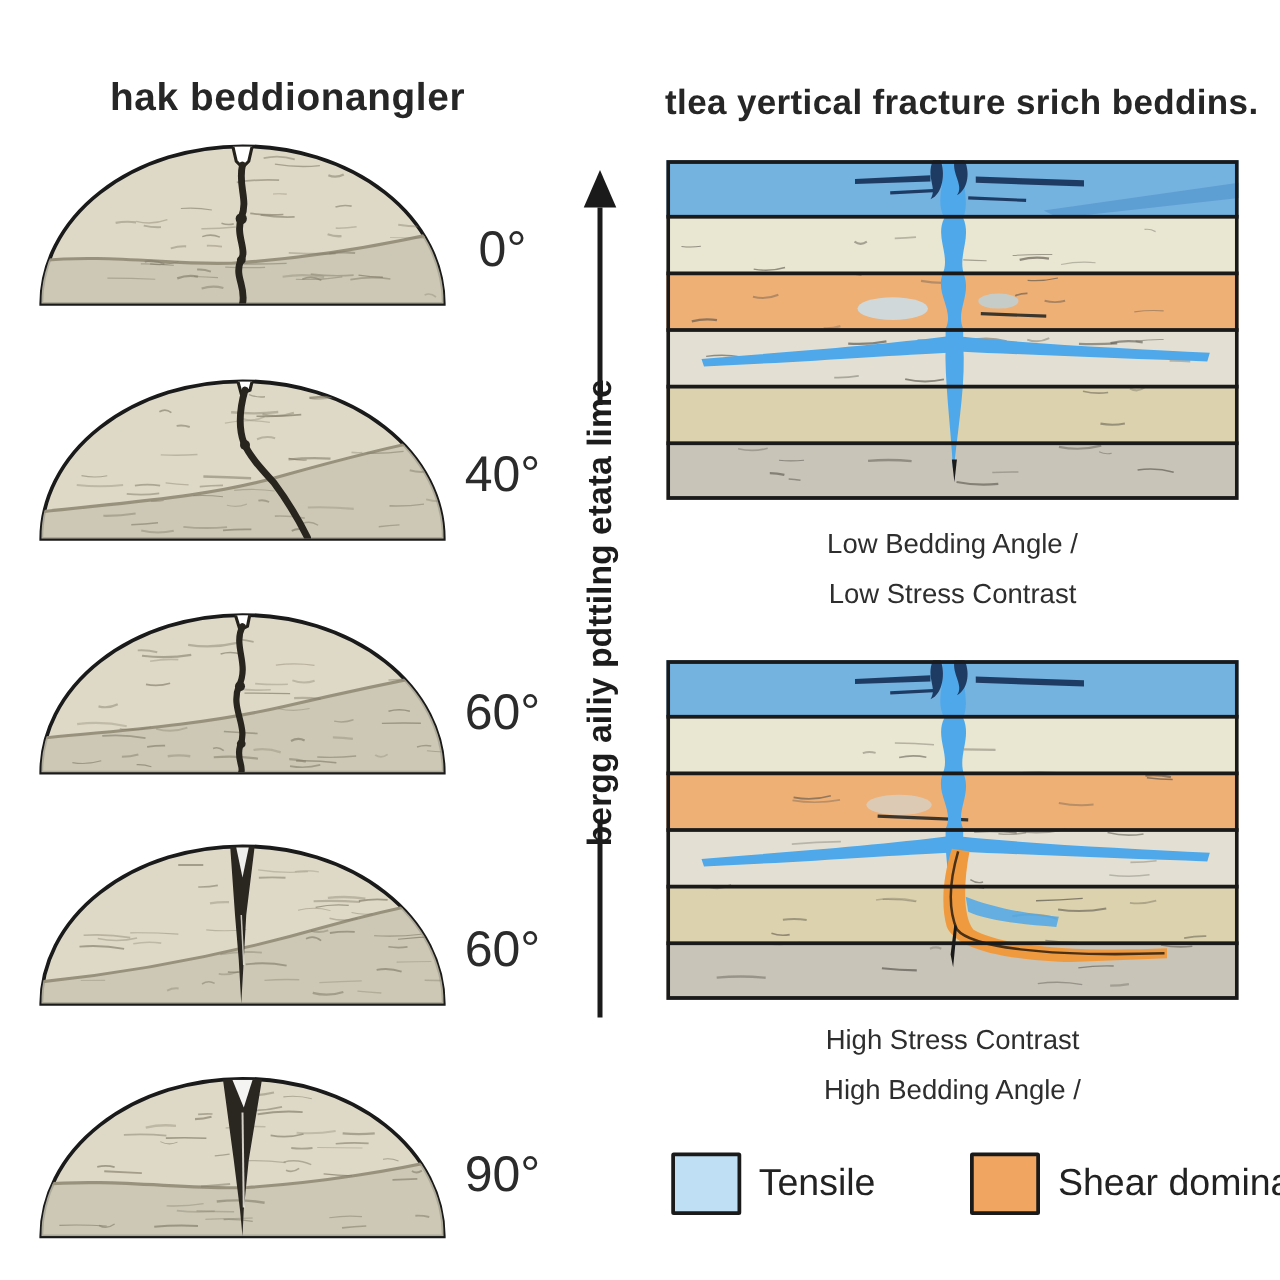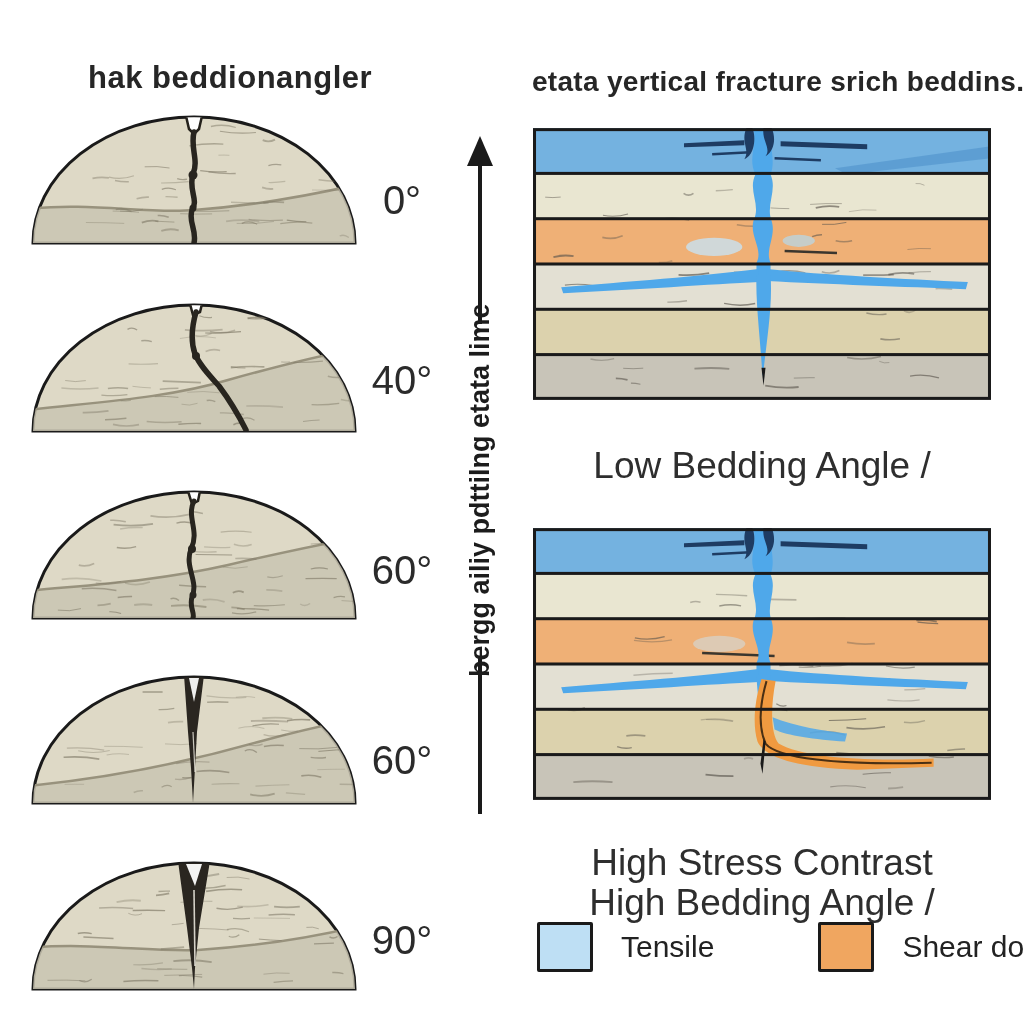--- a/index.html
+++ b/index.html
@@ -16,34 +16,34 @@
   .axis .head{width:0;height:0;border-left:13px solid transparent;
               border-right:13px solid transparent;border-bottom:30px solid #1a1a1a;}
   .axis .line{width:4px;background:#1a1a1a;}
   .axis .line.top{height:158px;}
   .axis .line.bot{height:158px;}
   .axis .vtext{height:332px;display:flex;align-items:center;justify-content:center;
                writing-mode:vertical-rl;transform:rotate(180deg);
                font-size:27px;font-weight:600;color:#1c1c1c;white-space:nowrap;}
   .diagram{position:absolute;left:533px;width:458px;height:272px;}
   .caption{position:absolute;left:533px;width:458px;text-align:center;
-           font-size:37px;line-height:40px;color:#2e2e2e;margin-top:31px;}
+           font-size:22px;line-height:40px;color:#2e2e2e;}
   .legend{position:absolute;left:537px;top:922px;width:460px;display:flex;
-          align-items:center;gap:28px;}
+          align-items:center;gap:14px;}
   .swatch{width:50px;height:44px;border:3px solid #1a1a1a;border-radius:2px;flex:0 0 auto;}
   .legend .lab{font-size:30px;color:#222;white-space:nowrap;}
   .legend .gap{width:48px;flex:0 0 auto;}
 </style>
 </head>
 <body>
 
 <div class="canvas">
 
   <div class="title title-left">hak beddionangler</div>
-  <div class="title title-right">etata yertical fracture srich beddins.</div>
+  <div class="title title-right">tlea yertical fracture srich beddins.</div>
 
   <div class="sample" style="top:112px">
     <svg width="332" height="137" viewBox="0 0 332 137">
       <defs>
           <clipPath id="rc1">
             <path d="M5 131 A161 126 0 0 1 327 131 Z"></path>
           </clipPath>
         </defs>
       <path d="M5 131 A161 126 0 0 1 327 131 Z" stroke="#1a1a1a" stroke-width="3" fill="#ded9c6"></path>
       <g clip-path="url(#rc1)">
@@ -437,20 +437,21 @@
         <rect x="0" y="88.5" width="455" height="3" fill="#1a1a1a"></rect>
         <rect x="0" y="133.5" width="455" height="3" fill="#1a1a1a"></rect>
         <rect x="0" y="178.5" width="455" height="3" fill="#1a1a1a"></rect>
         <rect x="0" y="223.5" width="455" height="3" fill="#1a1a1a"></rect>
         <rect x="1.5" y="1.5" width="452" height="267" fill="none" stroke="#1a1a1a" stroke-width="3"></rect>
       </g>
     </svg>
   </div>
   <div class="caption" style="top:415px">
     <div>Low Bedding Angle /</div>
+    <div>Low Stress Contrast</div>
   </div>
 
   <div class="diagram" style="top:528px">
     <svg width="458" height="272" viewBox="0 0 455 270">
       <rect x="0" y="0" width="455" height="45" fill="#74b2e0"></rect>
       <rect x="0" y="45" width="455" height="45" fill="#e9e6d1"></rect>
       <rect x="0" y="90" width="455" height="45" fill="#efb076"></rect>
       <rect x="0" y="135" width="455" height="45" fill="#e3e0d3"></rect>
       <rect x="0" y="180" width="455" height="45" fill="#dcd2ad"></rect>
       <rect x="0" y="225" width="455" height="45" fill="#c8c4b8"></rect>

